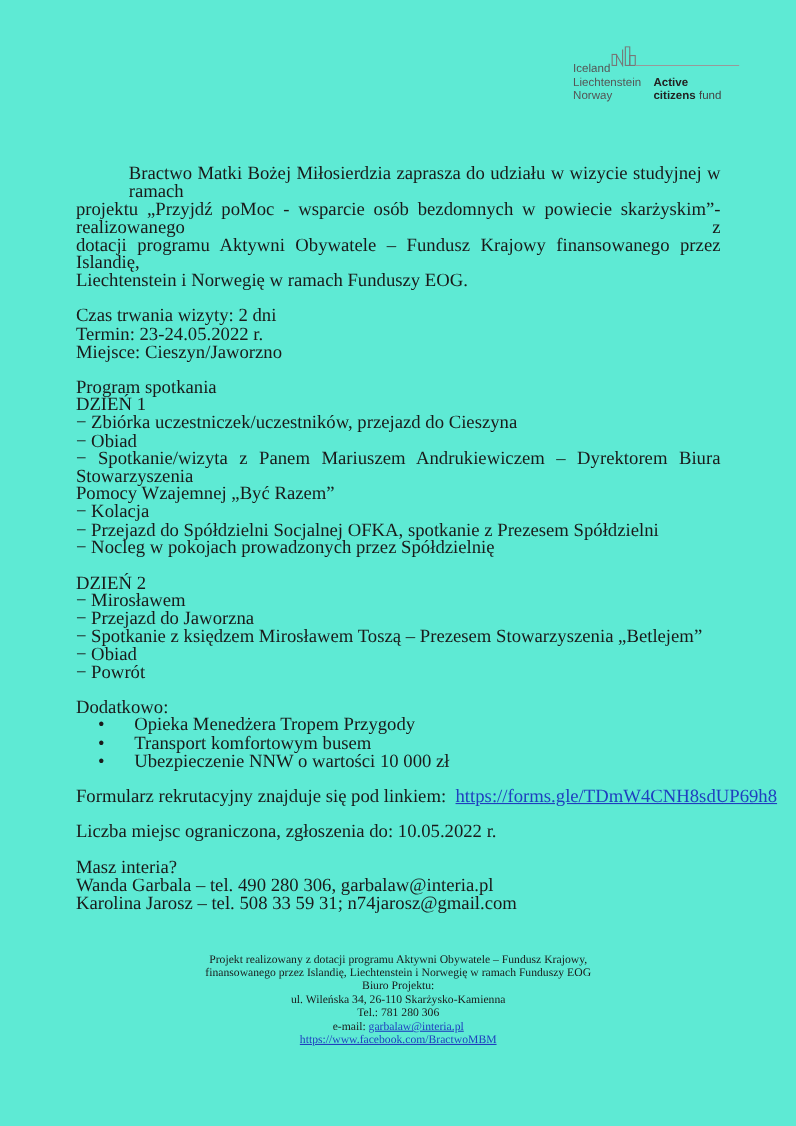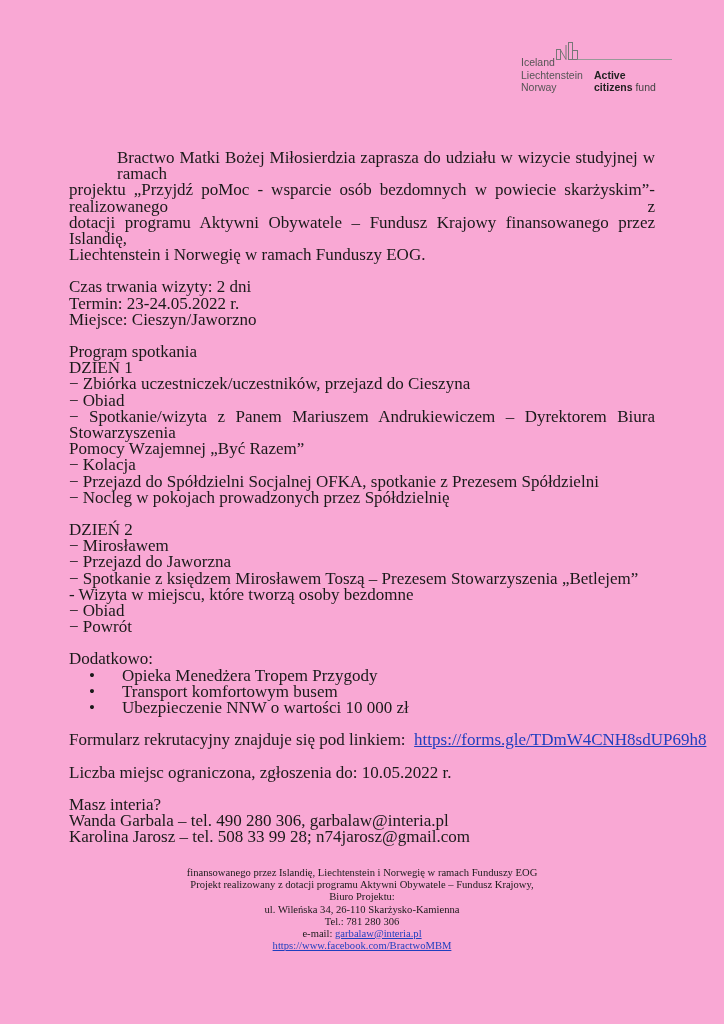--- a/index.html
+++ b/index.html
@@ -1,18 +1,18 @@
 <!DOCTYPE html>
 <html><head>
 <meta charset="utf-8">
 <style>
   html, body { margin:0; padding:0; background:#ffffff; }
   body { width:724px; height:1024px; position:relative; overflow:hidden;
          font-family:"Liberation Serif","DejaVu Serif",serif; color:#1a1a1a; }
-  .page { position:absolute; left:0; top:0; width:724px; height:1024px; background:#f9a8d4; }
+  .page { position:absolute; left:0; top:0; width:724px; height:1024px; background:#5eead4; }
 
   
   .logo { position:absolute; left:521px; top:42px; width:150px; height:52px;
           font-family:"Liberation Sans","DejaVu Sans",sans-serif; font-size:10.5px; color:#555; }
   .logo .c1 { position:absolute; left:0; top:14px; line-height:12.5px; }
   .logo .c1 div { white-space:nowrap; }
   .logo .c2 { position:absolute; left:73px; top:26.5px; line-height:12.5px; color:#222; }
   .logo .c2 .b { font-weight:bold; }
   .logo .c2 .n { font-weight:normal; color:#444; }
   .logo svg { position:absolute; left:34px; top:0; }
@@ -86,21 +86,20 @@
       <div class="line">− Kolacja</div>
       <div class="line">− Przejazd do Spółdzielni Socjalnej OFKA, spotkanie z Prezesem Spółdzielni</div>
       <div class="line">− Nocleg w pokojach prowadzonych przez Spółdzielnię</div>
 
       <div class="spacer"></div>
 
       <div class="line">DZIEŃ 2</div>
       <div class="line">− Mirosławem</div>
       <div class="line">− Przejazd do Jaworzna</div>
       <div class="line">− Spotkanie z księdzem Mirosławem Toszą – Prezesem Stowarzyszenia „Betlejem”</div>
-      <div class="line">- Wizyta w miejscu, które tworzą osoby bezdomne</div>
       <div class="line">− Obiad</div>
       <div class="line">− Powrót</div>
     </div>
 
     <div class="spacer"></div>
 
     <div class="block">
       <div class="line">Dodatkowo:</div>
       <ul class="extras">
         <li><span class="dot">•</span><span>Opieka Menedżera Tropem Przygody</span></li>
@@ -117,27 +116,27 @@
 
     <div class="spacer"></div>
 
     <div class="line">Liczba miejsc ograniczona, zgłoszenia do: 10.05.2022 r.</div>
 
     <div class="spacer"></div>
 
     <div class="block">
       <div class="line">Masz interia?</div>
       <div class="line">Wanda Garbala – tel. 490 280 306, garbalaw@interia.pl</div>
-      <div class="line">Karolina Jarosz – tel. 508 33 99 28; n74jarosz@gmail.com</div>
+      <div class="line">Karolina Jarosz – tel. 508 33 59 31; n74jarosz@gmail.com</div>
     </div>
   </div>
 
   <div class="footer">
+    <div>Projekt realizowany z dotacji programu Aktywni Obywatele – Fundusz Krajowy,</div>
     <div>finansowanego przez Islandię, Liechtenstein i Norwegię w ramach Funduszy EOG</div>
-    <div>Projekt realizowany z dotacji programu Aktywni Obywatele – Fundusz Krajowy,</div>
     <div>Biuro Projektu:</div>
     <div>ul. Wileńska 34, 26-110 Skarżysko-Kamienna</div>
     <div>Tel.: 781 280 306</div>
     <div><span>e-mail: </span><a href="#">garbalaw@interia.pl</a></div>
     <div><a href="#">https://www.facebook.com/BractwoMBM</a></div>
   </div>
 
 </div>
 
 </body></html>

